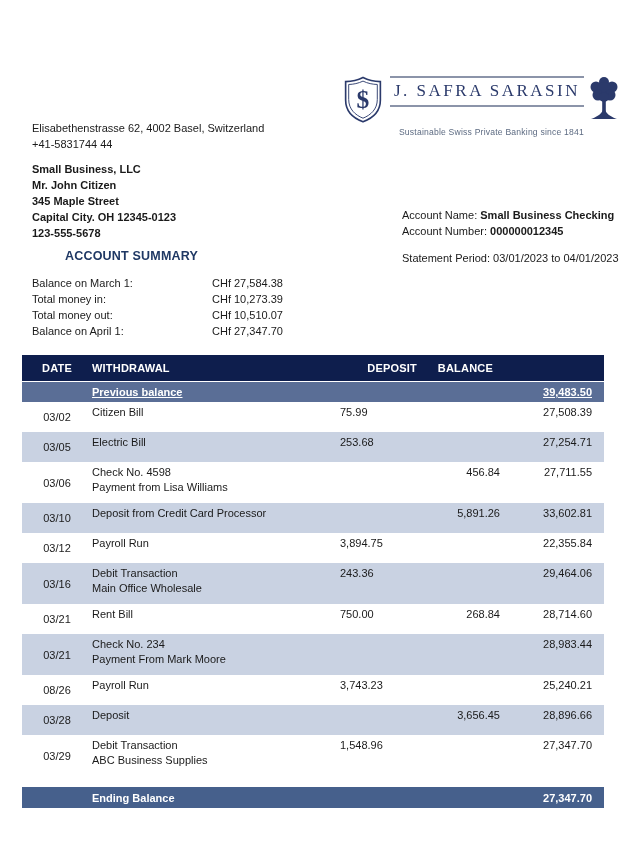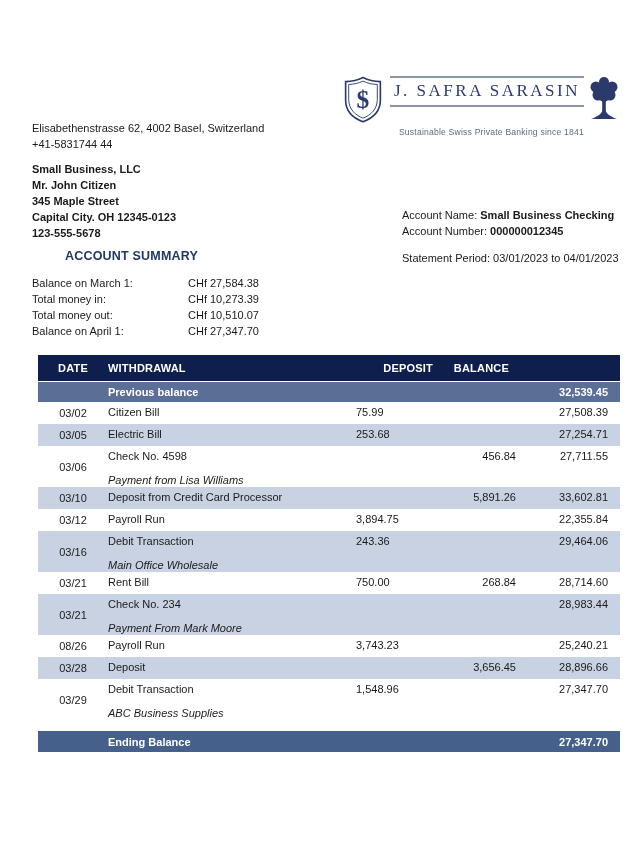--- a/index.html
+++ b/index.html
@@ -41,51 +41,51 @@
 
   
   .summary { position: absolute; left: 32px; top: 249px; }
   .summary-title {
     font-size: 12.5px; font-weight: bold; letter-spacing: 0.2px;
     color: var(--heading-blue, #1f3864);
     margin-left: 33px;
   }
   .summary-rows { margin-top: 12px; font-size: 11px; line-height: 16px; }
   .summary-row { display: flex; }
-  .summary-label { width: 156px; }
+  .summary-label { width: 180px; }
 
   
-  .stmt-table { position: absolute; left: 38px; top: 355px; width: 582px; font-size: 11px; }
+  .stmt-table { position: absolute; left: 22px; top: 355px; width: 582px; font-size: 11px; }
   .grid-row { display: grid; grid-template-columns: 70px 248px 82px 83px 99px; }
 
   .thead {
     height: 26px; background: var(--header-navy, #0e1e4d);
     color: #ffffff; font-weight: bold; letter-spacing: 0.2px;
     align-items: center; margin-bottom: 1px;
   }
   .col-date { text-align: center; }
   .col-dep  { text-align: right; padding-right: 5px; }
   .col-bal  { text-align: right; padding-right: 12px; }
 
   .prev-row {
     height: 20px; background: var(--row-previous, #5a6e96);
-    color: #ffffff; font-weight: bold; align-items: center;
+    color: #ffffff; font-weight: bold; align-items: center; text-decoration: underline;
   }
   .end-row {
     height: 21px; background: var(--row-ending, #46608c);
     color: #ffffff; font-weight: bold; align-items: center; margin-top: 11px;
   }
 
   .trow { align-items: start; }
-  .trow.single { height: 22px; }
+  .trow.single { height: 30px; }
   .trow.double { height: 41px; }
   .trow.shaded { background: var(--row-shaded, #c9d2e2); }
   .trow .c { padding-top: 4px; }
   .trow .date { text-align: center; align-self: center; padding-top: 0; }
-  .desc-note { font-style: italic; margin-top: 12px; }
+  .desc-note { margin-top: 3px; }
 </style>
 </head>
 <body>
 
 <div class="page">
 
   <div class="logo">
     <svg class="logo-shield" viewBox="0 0 40 46" xmlns="http://www.w3.org/2000/svg">
       <path d="M20 1.5 C14.5 4.3 8.5 5.4 3 5.5 L3 23.5 C3 35 11 41.5 20 44.8 C29 41.5 37 35 37 23.5 L37 5.5 C31.5 5.4 25.5 4.3 20 1.5 Z" fill="none" stroke="currentColor" stroke-width="1.6"></path>
       <path d="M20 5 C15.5 7.2 10.5 8.2 6 8.3 L6 23 C6 32.6 12.6 38.3 20 41.3 C27.4 38.3 34 32.6 34 23 L34 8.3 C29.5 8.2 24.5 7.2 20 5 Z" fill="none" stroke="currentColor" stroke-width="0.9"></path>
@@ -157,21 +157,21 @@
       <div>WITHDRAWAL</div>
       <div class="col-dep">DEPOSIT</div>
       <div class="col-bal">BALANCE</div>
     </div>
 
     <div class="grid-row prev-row">
       <div></div>
       <div>Previous balance</div>
       <div></div>
       <div></div>
-      <div class="col-bal">32,539.45</div>
+      <div class="col-bal">39,483.50</div>
     </div>
 
     <div>
   <div class="grid-row trow single">
     <div class="c date">03/02</div>
     <div class="c desc">
       <div class="desc-main">Citizen Bill</div>
 
     </div>
     <div class="c num wd">75.99</div>

